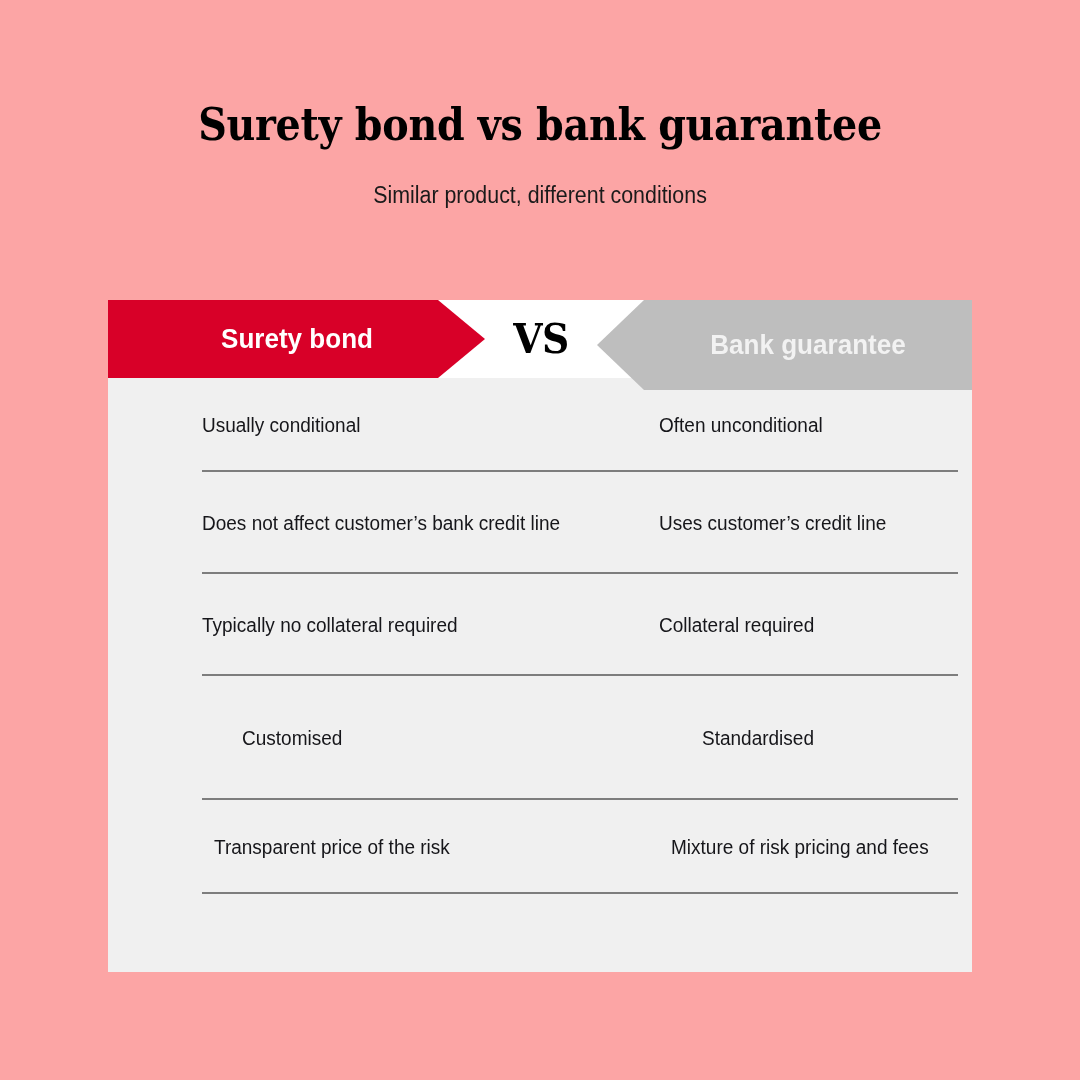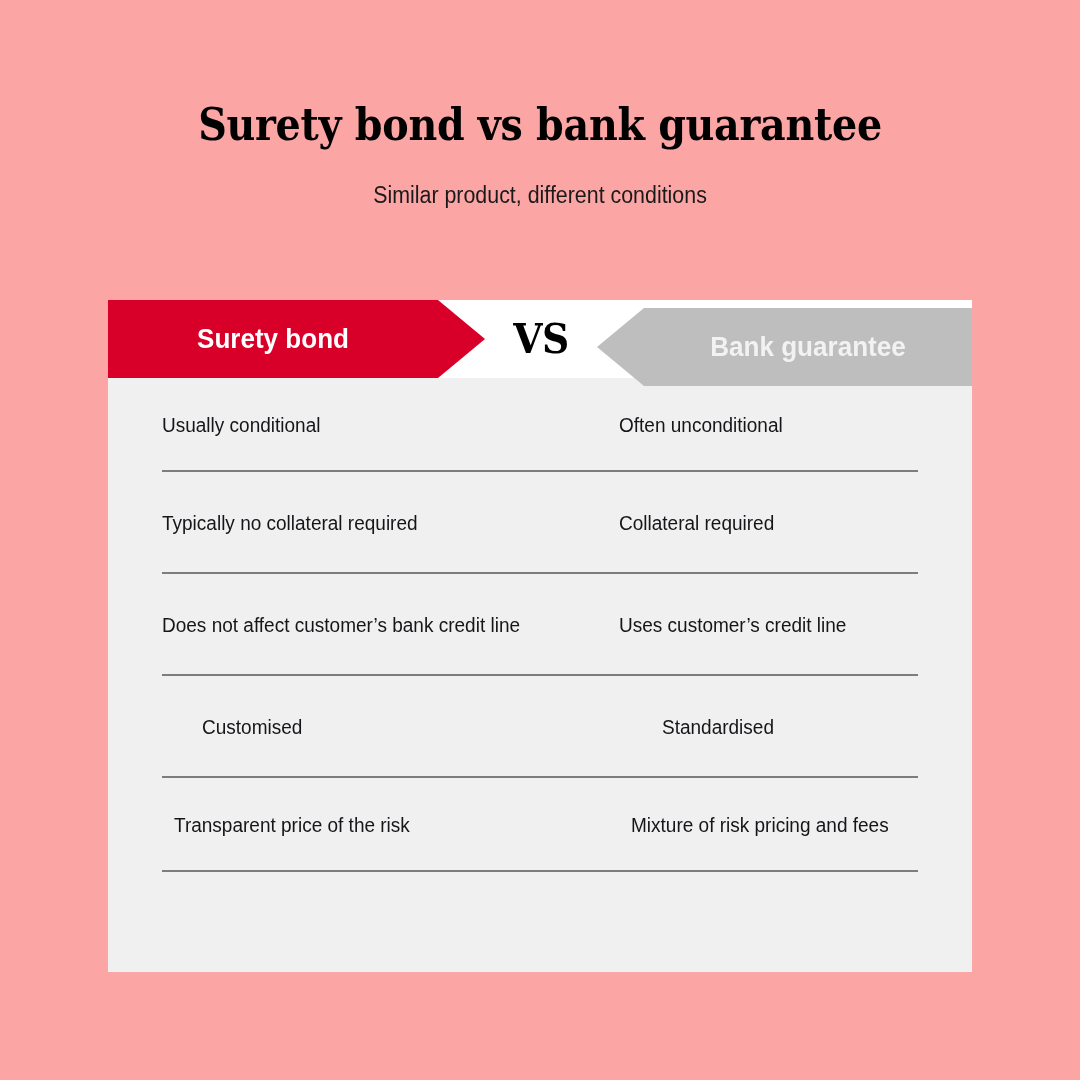--- a/index.html
+++ b/index.html
@@ -80,41 +80,41 @@
     position: absolute;
     left: 0;
     top: 0;
     width: 377px;
     height: 78px;
     background: #d80028;
     -webkit-clip-path: polygon(0 0, 330px 0, 377px 50%, 330px 100%, 0 100%);
     clip-path: polygon(0 0, 330px 0, 377px 50%, 330px 100%, 0 100%);
     display: flex;
     align-items: center;
-    justify-content: flex-start;
+    justify-content: center;
   }
 
   .arrow-left .band-label {
     width: 330px;
     text-align: center;
     font-family: "Liberation Sans", sans-serif;
     font-weight: 700;
     font-size: 28px;
     line-height: 34px;
     color: #ffffff;
     transform: scaleX(0.93);
     white-space: nowrap;
   }
 
   .arrow-right {
     position: absolute;
     left: 489px;
-    top: 8px;
+    top: 0;
     width: 375px;
-    height: 78px;
+    height: 90px;
     background: #bebebe;
     -webkit-clip-path: polygon(47px 0, 375px 0, 375px 100%, 47px 100%, 0 50%);
     clip-path: polygon(47px 0, 375px 0, 375px 100%, 47px 100%, 0 50%);
     display: flex;
     align-items: center;
     justify-content: flex-start;
   }
 
   .arrow-right .band-label {
     margin-left: 47px;
@@ -152,20 +152,21 @@
     position: absolute;
     left: 0;
     top: 78px;
     width: 864px;
   }
 
   .row {
     position: relative;
     width: 864px;
     box-sizing: border-box;
+    margin-left: 40px;
   }
 
   .row-inner {
     position: relative;
     height: 100%;
     display: flex;
     align-items: center;
   }
 
   .cell {
@@ -231,33 +232,33 @@
     <div id="rows">
         <div class="row" style="height: 94px;">
           <div class="row-inner">
             <div class="cell cell-left">Usually conditional</div>
             <div class="cell cell-right">Often unconditional</div>
           </div>
           <div class="divider"></div>
         </div>
         <div class="row" style="height: 102px;">
           <div class="row-inner">
+            <div class="cell cell-left">Does not affect customer’s bank credit line</div>
+            <div class="cell cell-right">Uses customer’s credit line</div>
+          </div>
+          <div class="divider"></div>
+        </div>
+        <div class="row" style="height: 102px;">
+          <div class="row-inner">
             <div class="cell cell-left">Typically no collateral required</div>
             <div class="cell cell-right">Collateral required</div>
           </div>
           <div class="divider"></div>
         </div>
-        <div class="row" style="height: 102px;">
-          <div class="row-inner">
-            <div class="cell cell-left">Does not affect customer’s bank credit line</div>
-            <div class="cell cell-right">Uses customer’s credit line</div>
-          </div>
-          <div class="divider"></div>
-        </div>
-        <div class="row" style="height: 102px; padding-left: 40px;">
+        <div class="row" style="height: 124px; padding-left: 40px;">
           <div class="row-inner">
             <div class="cell cell-left">Customised</div>
             <div class="cell cell-right indent">Standardised</div>
           </div>
           <div class="divider"></div>
         </div>
         <div class="row" style="height: 94px; padding-left: 12px;">
           <div class="row-inner">
             <div class="cell cell-left">Transparent price of the risk</div>
             <div class="cell cell-right">Mixture of risk pricing and fees</div>

